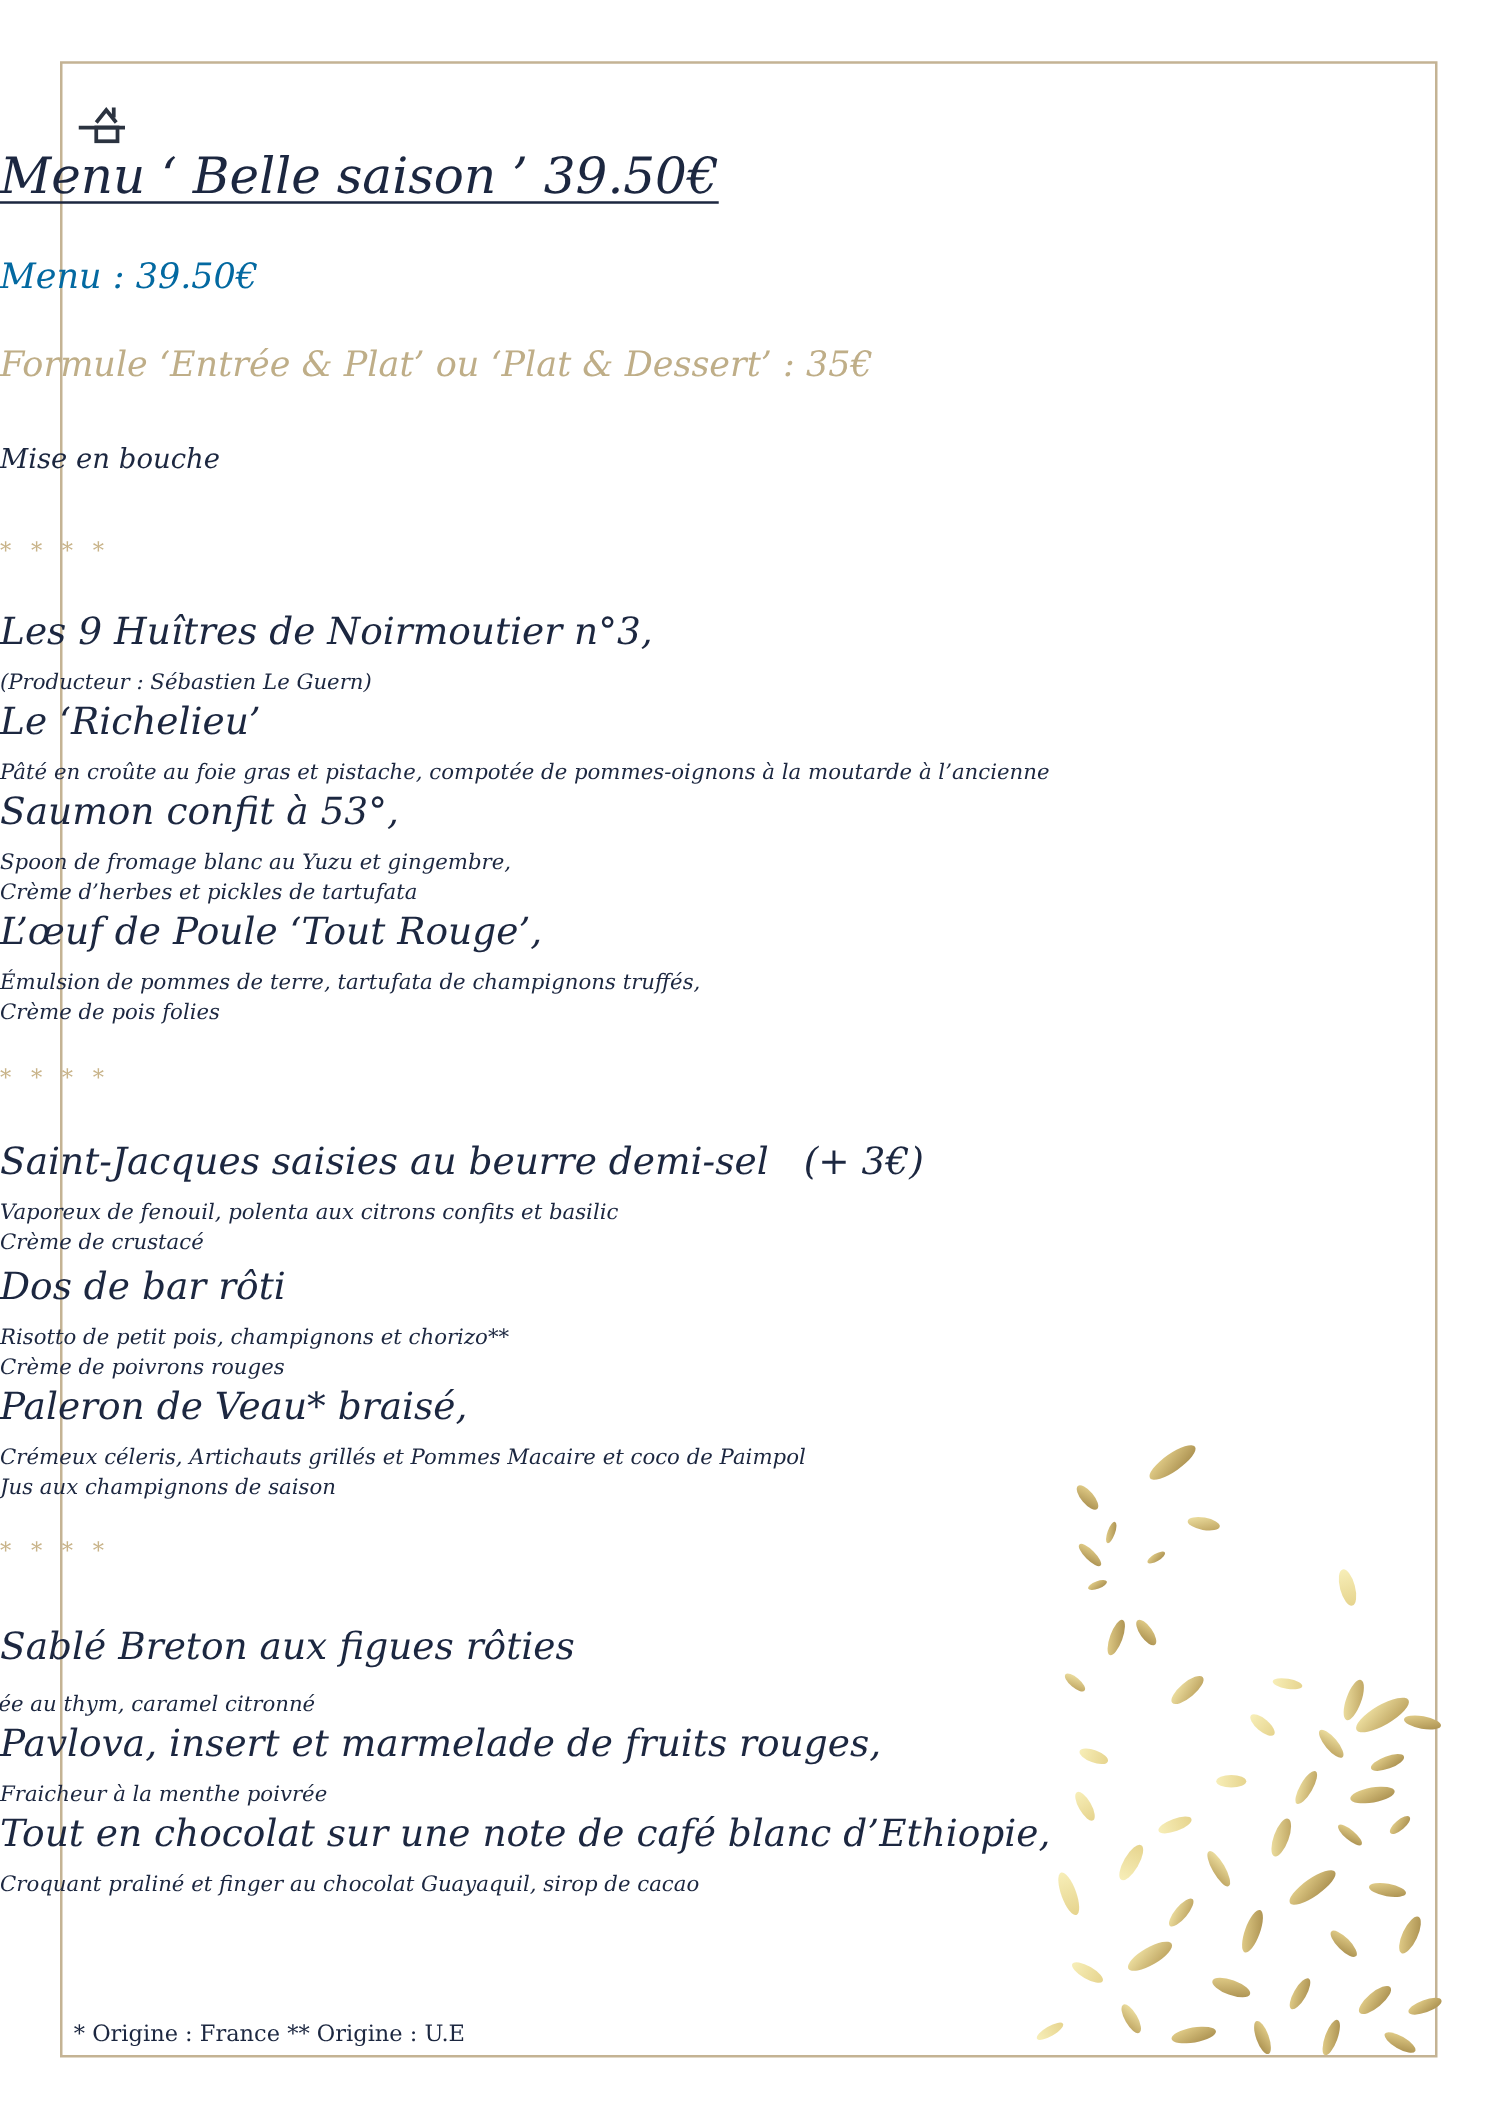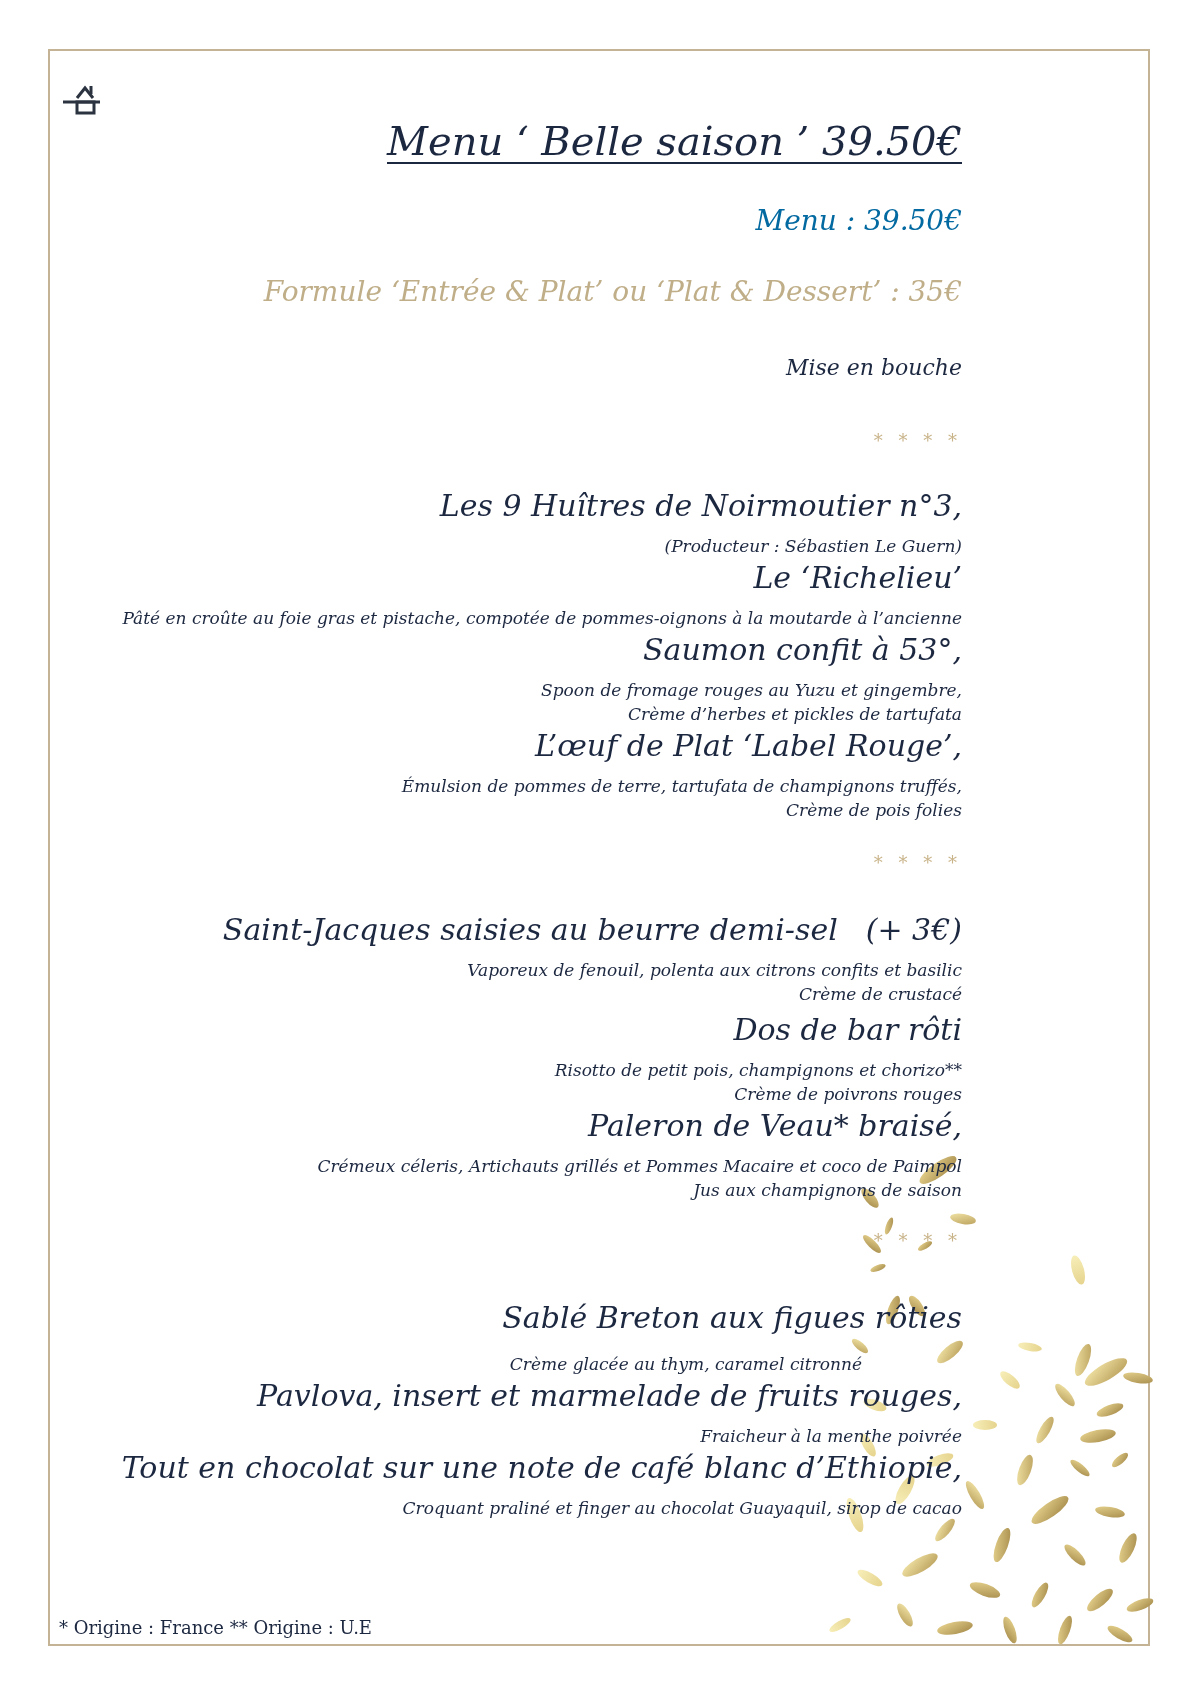--- a/index.html
+++ b/index.html
@@ -1,21 +1,21 @@
 <!DOCTYPE html>
 <html><head>
 <meta charset="utf-8">
 <style>
   html, body { margin: 0; padding: 0; background: #ffffff; }
   body { width: 1200px; height: 1697px; position: relative; overflow: hidden;
          font-family: "DejaVu Serif", "Liberation Serif", serif; color: #1c2740; }
   .frame { position: absolute; left: 48px; top: 49px; width: 1102px; height: 1597px;
            border: 2px solid #c4b394; box-sizing: border-box; }
   .logo { position: absolute; left: 62px; top: 82px; width: 46px; height: 40px; }
-  .center { position: absolute; left: 0; width: 962px; text-align: right; font-style: italic; }
+  .center { position: absolute; left: 0; width: 962px; text-align: left; font-style: italic; }
   .title { top: 118px; font-size: 40px; color: #1c2740; }
   .title span { text-decoration: underline; text-decoration-thickness: 2px; text-underline-offset: 7px; }
   .price1 { top: 204px; font-size: 28px; color: #0369a1; }
   .price2 { top: 247px; font-size: 28px; color: #bfae88; margin-top: 28px; }
   .sect { font-size: 22px; color: #1c2740; }
   .stars { font-style: normal; font-size: 18px; color: #c9b48a; letter-spacing: 5px; }
   .dish { font-size: 30px; color: #1c2740; }
   .desc { font-size: 17px; color: #1c2740; margin-top: 18px; }
   .leaves { position: absolute; left: 0; top: 0; width: 1200px; height: 1697px; pointer-events: none; }
   .footnote { position: absolute; left: 59px; top: 1617px; font-size: 18px; color: #1c2740; }
@@ -109,24 +109,24 @@
 <div class="center sect" style="top:355px">Mise en bouche</div>
 <div class="center stars" style="top:430px">* * * *</div>
 
 <div class="center dish" style="top:488px">Les 9 Huîtres de Noirmoutier n°3,</div>
 <div class="center desc" style="top:518px">(Producteur : Sébastien Le Guern)</div>
 
 <div class="center dish" style="top:560px">Le ‘Richelieu’</div>
 <div class="center desc" style="top:590px">Pâté en croûte au foie gras et pistache, compotée de pommes-oignons à la moutarde à l’ancienne</div>
 
 <div class="center dish" style="top:632px">Saumon confit à 53°,</div>
-<div class="center desc" style="top:662px">Spoon de fromage rouges au Yuzu et gingembre,</div>
+<div class="center desc" style="top:662px">Spoon de fromage blanc au Yuzu et gingembre,</div>
 <div class="center desc" style="top:686px">Crème d’herbes et pickles de tartufata</div>
 
-<div class="center dish" style="top:728px">L’œuf de Plat ‘Label Rouge’,</div>
+<div class="center dish" style="top:728px">L’œuf de Poule ‘Tout Rouge’,</div>
 <div class="center desc" style="top:758px">Émulsion de pommes de terre, tartufata de champignons truffés,</div>
 <div class="center desc" style="top:782px">Crème de pois folies</div>
 
 <div class="center stars" style="top:852px">* * * *</div>
 
 <div class="center dish" style="top:912px">
   <span>Saint-Jacques saisies au beurre demi-sel</span><span style="display:inline-block;width:28px"></span><span>(+ 3€)</span>
 </div>
 <div class="center desc" style="top:942px">Vaporeux de fenouil, polenta aux citrons confits et basilic</div>
 <div class="center desc" style="top:966px">Crème de crustacé</div>

